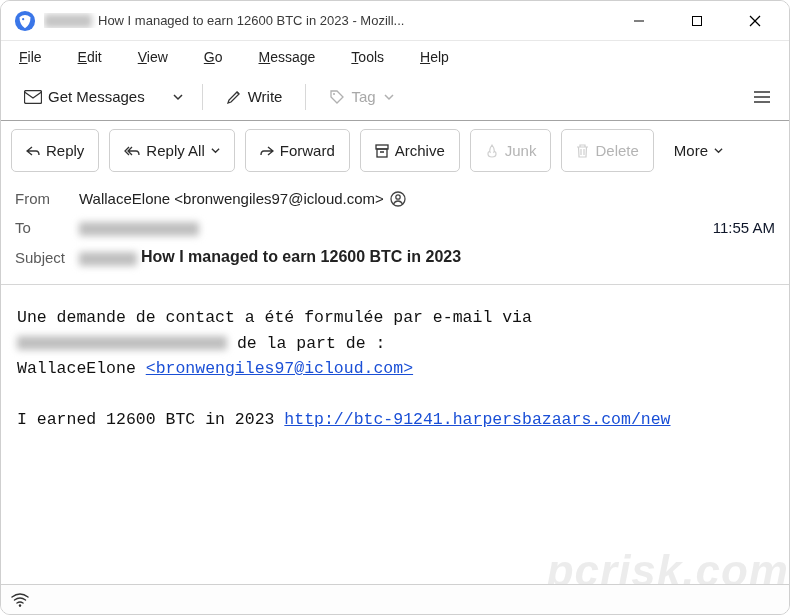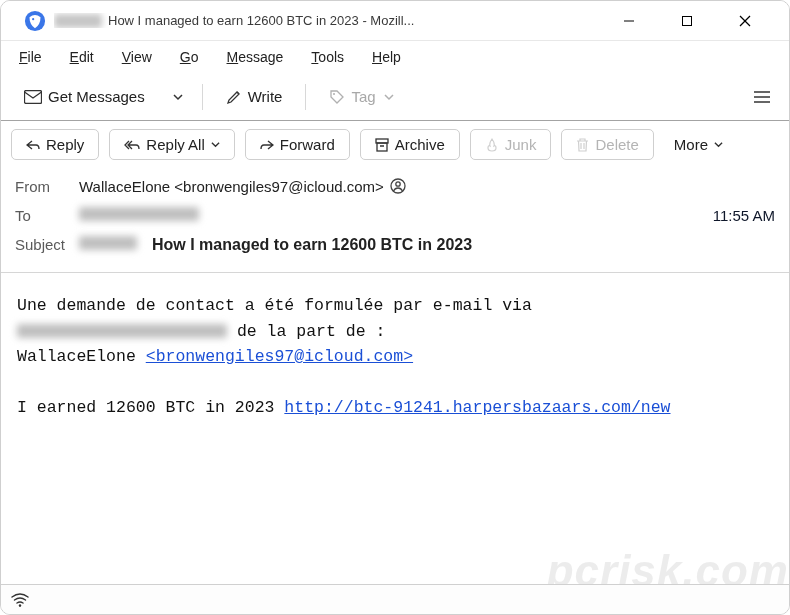--- a/index.html
+++ b/index.html
@@ -1,55 +1,55 @@
 <!DOCTYPE html>
 <html><head>
 <meta charset="utf-8">
 <style>
 * { margin: 0; padding: 0; box-sizing: border-box; }
 body { font-family: "Segoe UI", Arial, sans-serif; font-size: 14px; background: #fff; width: 790px; height: 615px; overflow: hidden; position: relative; }
 
 
-.titlebar { display: flex; align-items: center; height: 40px; padding: 0 15px; background: #fff; border-bottom: 1px solid #e8e8e8; }
+.titlebar { display: flex; align-items: center; height: 40px; padding: 0 5px; background: #fff; border-bottom: 1px solid #e8e8e8; }
 .app-icon { width: 22px; height: 22px; margin: 0 8px; }
 .title-text { flex: 1; font-size: 13px; color: #3a3a3a; white-space: nowrap; overflow: hidden; text-overflow: ellipsis; display: flex; align-items: center; }
 .blur1 { display: inline-block; width: 48px; height: 14px; background: #c6c6c6; filter: blur(3px); border-radius: 2px; margin-right: 6px; }
 .win-controls { display: flex; }
 .win-btn { width: 58px; height: 40px; display: flex; align-items: center; justify-content: center; color: #000; }
 .win-btn svg { width: 12px; height: 12px; }
 
 
-.menubar { display: flex; padding: 4px 8px 6px; gap: 8px; font-size: 14px; color: #222; }
+.menubar { display: flex; padding: 4px 8px 6px; gap: 16px; font-size: 14px; color: #222; }
 .menu-item { padding: 4px 10px; }
 .menu-item u { text-decoration: underline; }
 
 
 .toolbar1 { display: flex; align-items: center; padding: 6px 10px 8px; gap: 6px; border-bottom: 1px solid #a3a3a3; }
 .tbtn { display: flex; align-items: center; gap: 6px; padding: 6px 12px; border: 1px solid transparent; border-radius: 4px; font-size: 15px; color: #222; }
 .tbtn.icononly { padding: 6px 8px; }
 .tbtn .chev { margin-left: 2px; }
 .divider { width: 1px; height: 26px; background: #d8d8d8; margin: 0 4px; }
 .spacer { flex: 1; }
 .hamburger { padding: 6px 8px; }
 
 
 .toolbar2 { display: flex; align-items: center; padding: 8px 10px; gap: 10px; }
-.pillbtn { display: flex; align-items: center; gap: 6px; padding: 6px 14px; border: 1px solid #cfcfcf; border-radius: 5px; font-size: 15px; color: #222; background: #fff; }
+.pillbtn { display: flex; align-items: center; gap: 6px; padding: 12px 14px; border: 1px solid #cfcfcf; border-radius: 5px; font-size: 15px; color: #222; background: #fff; }
 .pillbtn.disabled { color: #b4b4b4; }
 .pillbtn.disabled svg { opacity: 0.4; }
 .morebtn { padding: 5px 10px; }
 
 
 .headers { padding: 4px 14px 12px; font-size: 15px; color: #222; }
-.hrow { display: flex; align-items: flex-start; padding: 6px 0; }
+.hrow { display: flex; align-items: flex-end; padding: 6px 0; }
 .hlabel { width: 64px; color: #5a5a5a; }
 .blur2 { display: inline-block; width: 120px; height: 14px; background: #bfbfbf; filter: blur(3.5px); border-radius: 2px; }
 .blur3 { display: inline-block; width: 58px; height: 14px; background: #bfbfbf; filter: blur(3.5px); border-radius: 2px; margin-right: 4px; }
 .timestamp { margin-left: auto; color: #0f172a; }
-.subject-text { font-weight: 700; font-size: 16px; margin-left: 11px; }
+.subject-text { font-weight: 700; font-size: 16px; }
 .contact-icon { margin-left: 6px; display: inline-flex; }
 
 .sep { height: 1px; background: #d6d6d6; }
 
 
 .mailbody { padding: 20px 16px; font-family: "Courier New", monospace; font-size: 16.5px; line-height: 1.55; color: #111; }
 .mailbody a { color: #1a4fd6; }
 .blur4 { display: inline-block; width: 210px; height: 14px; background: #bfbfbf; filter: blur(3.5px); border-radius: 2px; vertical-align: middle; }
 
 

